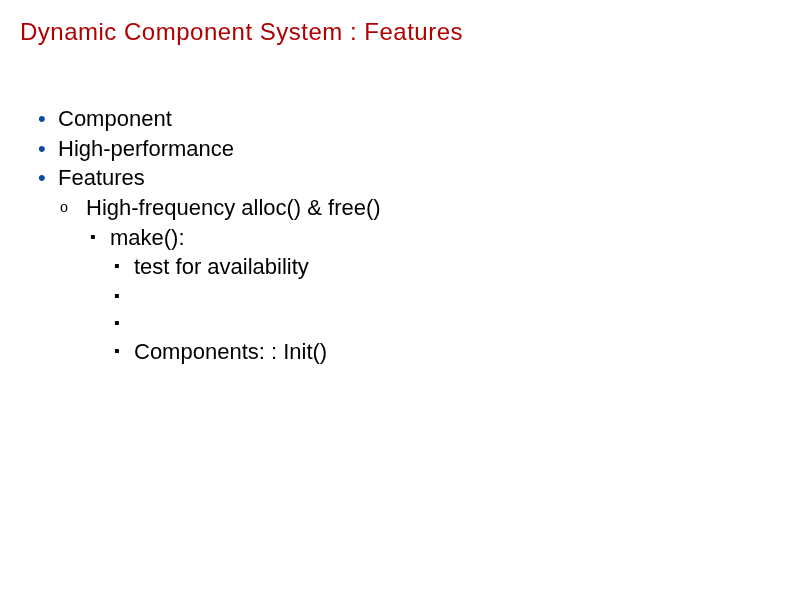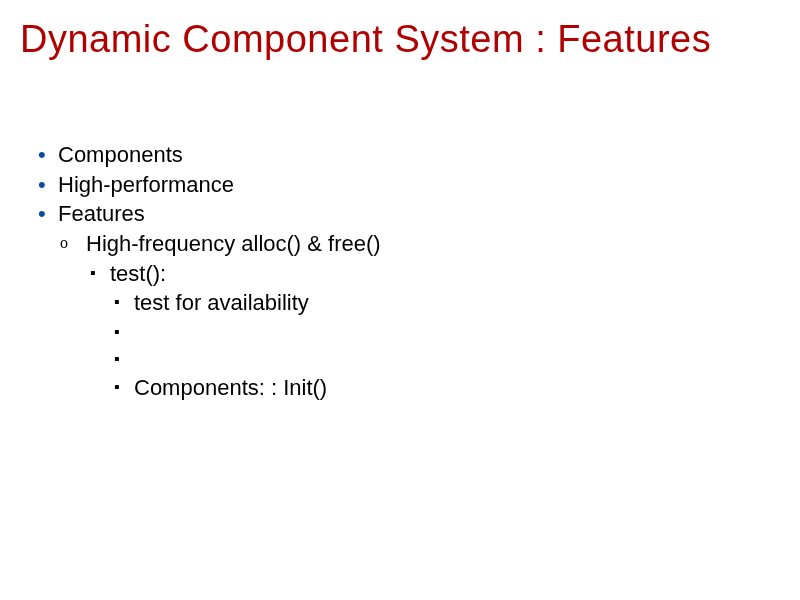--- a/index.html
+++ b/index.html
@@ -1,23 +1,23 @@
 <!DOCTYPE html>
 <html><head>
 <meta charset="utf-8">
 <style>
   * { margin: 0; padding: 0; box-sizing: border-box; }
   html, body { width: 800px; height: 600px; background: #ffffff; font-family: Verdana, Geneva, sans-serif; }
   .slide { width: 800px; height: 600px; padding: 18px 20px; position: relative; }
   .title {
     color: #b00000;
-    font-size: 38px;
+    font-size: 24px;
     font-weight: 400;
     letter-spacing: 0.5px;
-    margin-bottom: 79px;
+    margin-bottom: 58px;
   }
   .content {
     color: #000;
     font-size: 22px;
     line-height: 1.35;
     padding-left: 18px;
   }
   .l1 { display: flex; align-items: flex-start; }
   .l1 .bullet { width: 20px; flex: 0 0 20px; color: #0b4aa0; font-size: 22px; line-height: 1.35; }
   .l1 .txt { flex: 1; }
@@ -34,41 +34,41 @@
 </head>
 <body>
 
 <div class="slide">
   <h1 class="title">Dynamic Component System : Features</h1>
 
   <div class="content">
 
     <div class="l1">
       <span class="bullet">•</span>
-      <span class="txt">Components</span>
+      <span class="txt">Component</span>
     </div>
 
     <div class="l1">
       <span class="bullet">•</span>
       <span class="txt">High-performance</span>
     </div>
 
     <div class="l1">
       <span class="bullet">•</span>
       <span class="txt">Features</span>
     </div>
 
     <div class="l2">
       <span class="bullet">o</span>
       <span class="txt">High-frequency alloc() &amp; free()</span>
     </div>
 
     <div class="l3">
       <span class="bullet">▪</span>
-      <span class="txt">test():</span>
+      <span class="txt">make():</span>
     </div>
 
     <div class="l4">
       <span class="bullet">▪</span>
       <span class="txt">test for availability</span>
     </div>
 
     <div class="l4">
       <span class="bullet">▪</span>
     </div>

